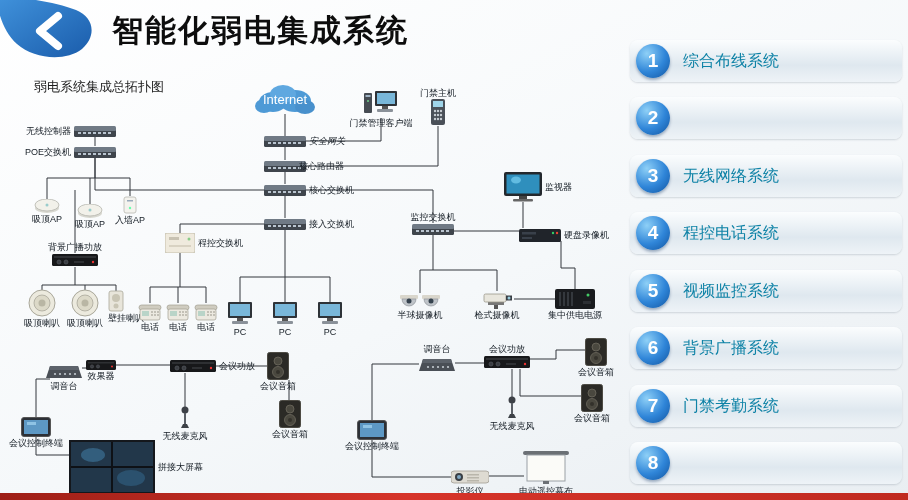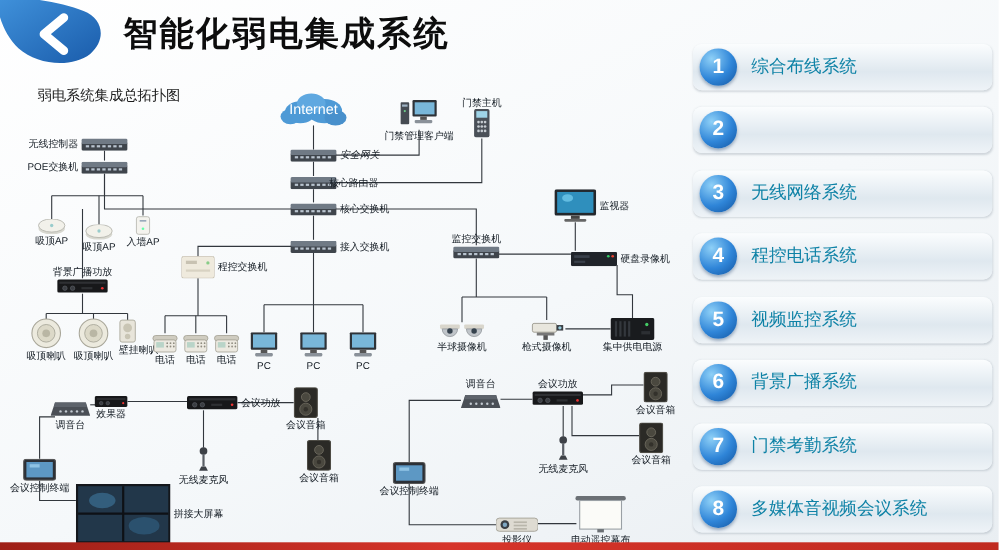--- a/index.html
+++ b/index.html
@@ -747,18 +747,17 @@
       <div class="legend-row">
         <div class="legend-num">6</div>
         <div class="legend-label">背景广播系统</div>
       </div>
       <div class="legend-row">
         <div class="legend-num">7</div>
         <div class="legend-label">门禁考勤系统</div>
       </div>
       <div class="legend-row">
         <div class="legend-num">8</div>
-        <div class="legend-label">多媒体音视频会议系统</div>
       </div>
     </div>
 
   <div class="red-bar"></div>
 </div>
 
 </body></html>

